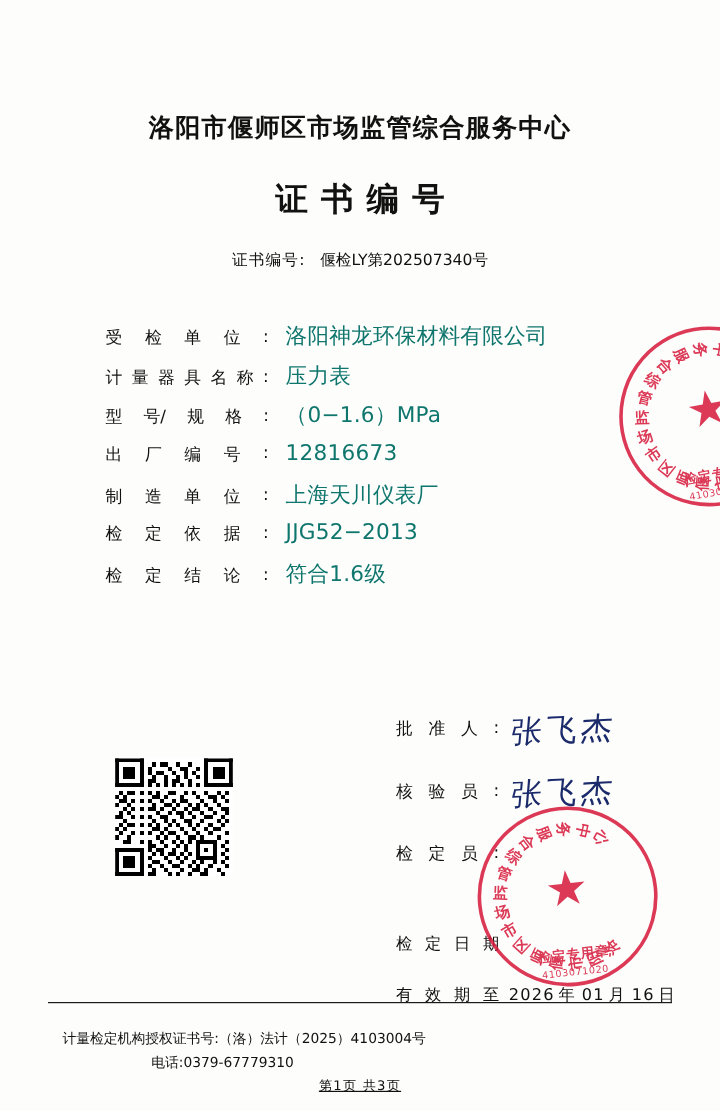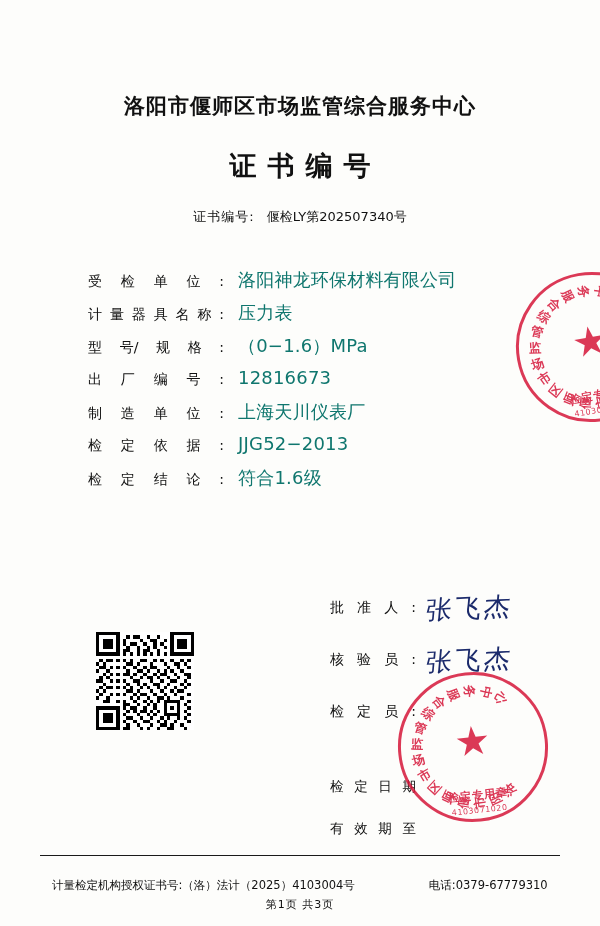--- a/index.html
+++ b/index.html
@@ -244,29 +244,31 @@
     height: 1px;
     background: #1a1a1a;
   }
   .footer-line {
     display: flex;
     justify-content: flex-start;
     font-size: 11.5px;
     color: #111;
     padding-left: 52px;
     line-height: 20px;
+    flex-direction: column;
   }
   .footer-line .seg-a { }
   .footer-line .seg-b { margin-left: 26px; padding-left: 48px; }
   .footer-page {
     text-align: center;
     font-size: 11px;
     color: #111;
     margin-top: 2px;
     letter-spacing: 1px;
+    text-decoration: underline;
   }
 </style>
 </head>
 <body>
 
 <div class="page">
 
   <div class="org-title">洛阳市偃师区市场监管综合服务中心</div>
   <div class="doc-title">证书编号</div>
 
@@ -616,20 +618,23 @@
       </div>
   </div>
 
   <div class="date-row valid">
     <div class="date-label">
         <span>有</span>
         <span>效</span>
         <span>期</span>
         <span>至</span>
       </div>
+    <div class="date-parts">
+      <span class="seg">2026</span><span class="unit">年</span><span class="seg">01</span><span class="unit">月</span><span class="seg">16</span><span class="unit">日</span>
+    </div>
   </div>
 
   <div class="seal seal-top">
     <div class="ring-text">
         <span style="transform: rotate(-181.667deg) translate(0px, -56px) rotate(90deg) translate(-50%, -50%);">市</span>
         <span style="transform: rotate(-165deg) translate(0px, -56px) rotate(90deg) translate(-50%, -50%);">偃</span>
         <span style="transform: rotate(-148.333deg) translate(0px, -56px) rotate(90deg) translate(-50%, -50%);">师</span>
         <span style="transform: rotate(-131.667deg) translate(0px, -56px) rotate(90deg) translate(-50%, -50%);">区</span>
         <span style="transform: rotate(-115deg) translate(0px, -56px) rotate(90deg) translate(-50%, -50%);">市</span>
         <span style="transform: rotate(-98.3333deg) translate(0px, -56px) rotate(90deg) translate(-50%, -50%);">场</span>

